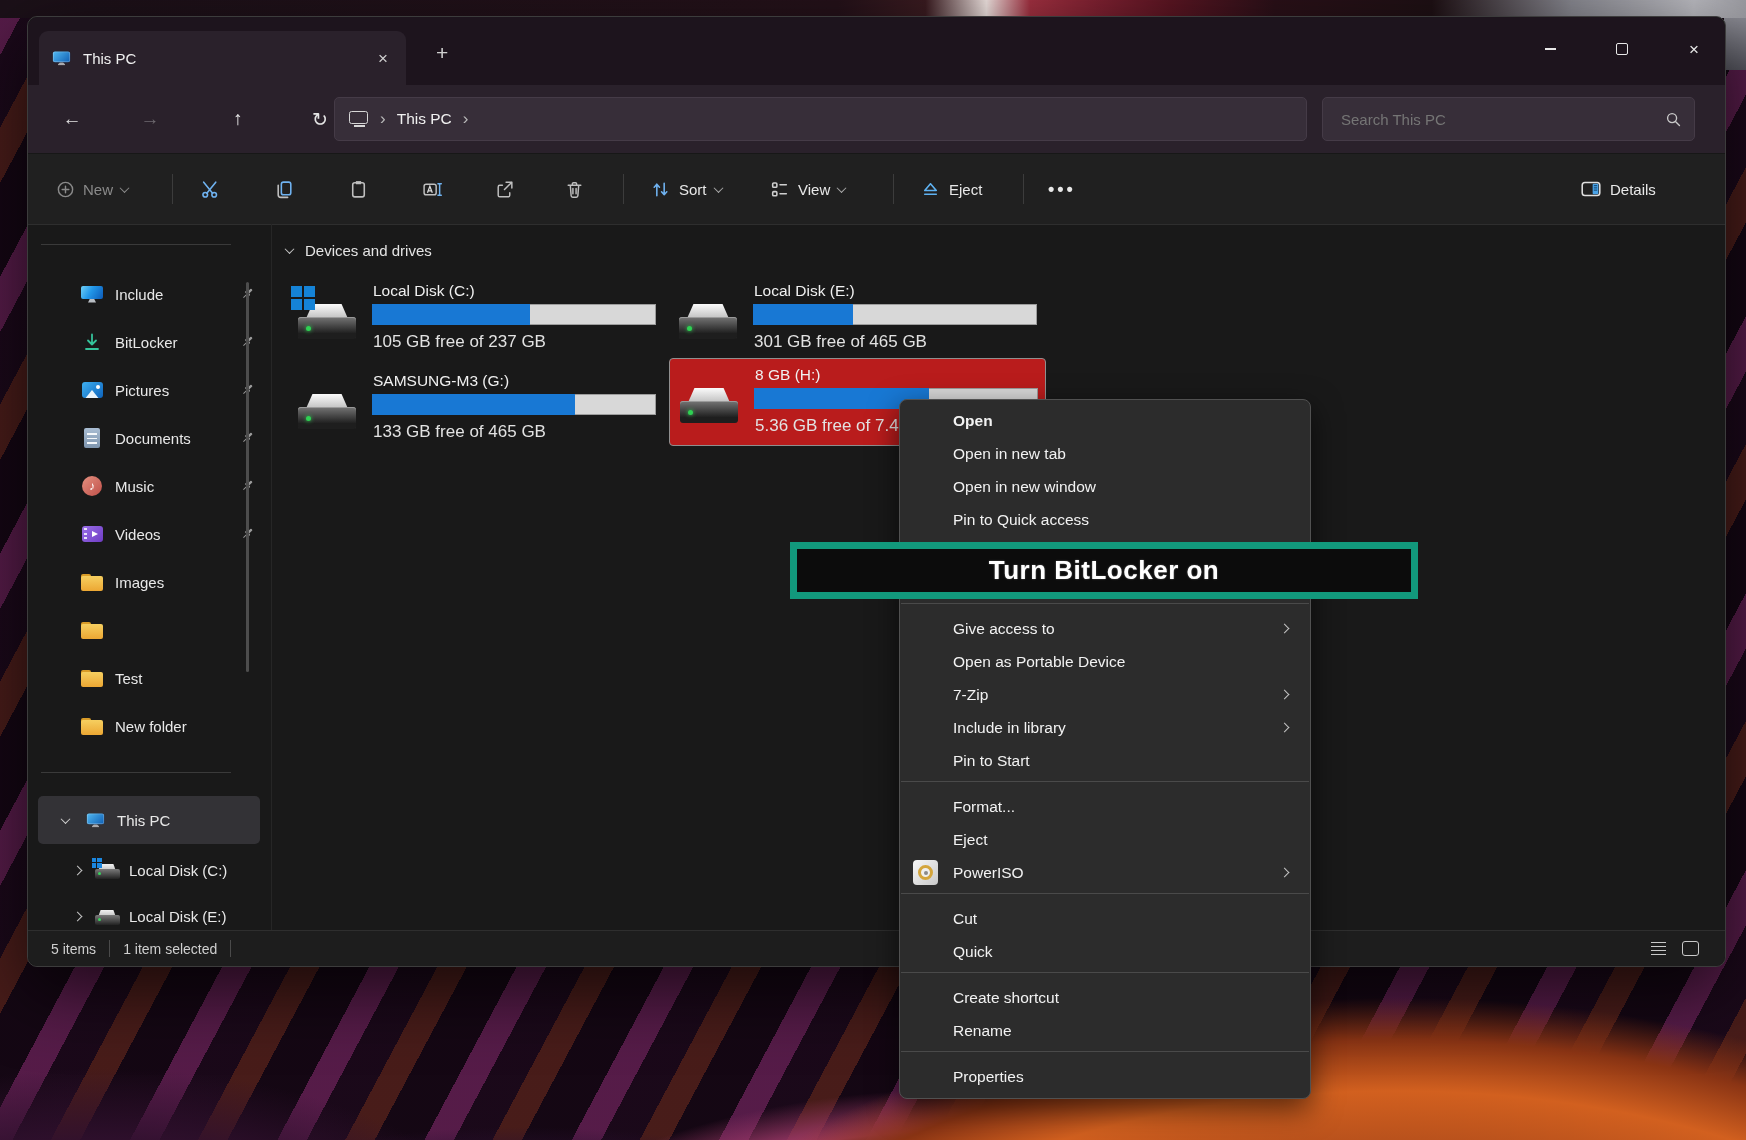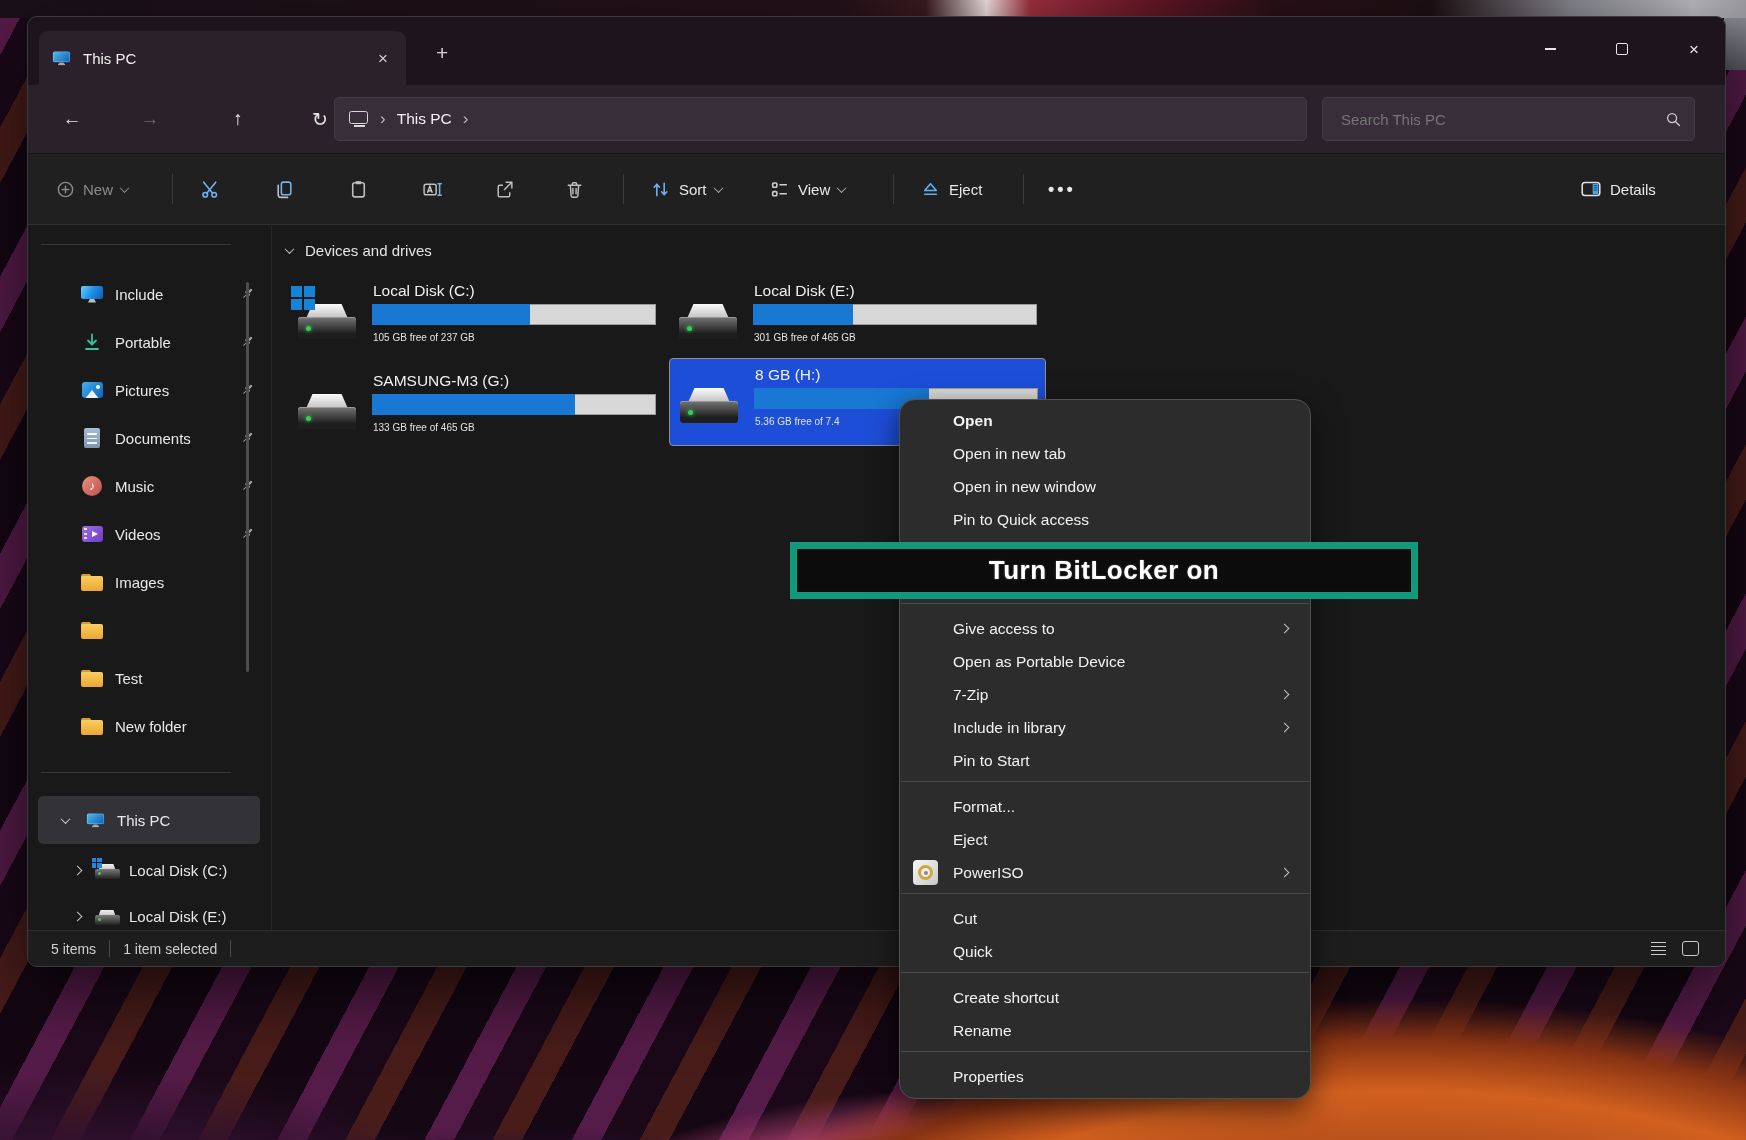--- a/index.html
+++ b/index.html
@@ -71,25 +71,25 @@
   .treerow{position:absolute;left:10px;width:222px;height:48px;display:flex;align-items:center;border-radius:5px;}
   .treerow.selected{background:#333236;}
   .tchev{margin-left:18px;width:18px;color:#d0d0d0;display:flex;justify-content:center;}
   .tico{width:26px;margin-left:8px;display:flex;justify-content:center;}
   .tlabel{color:#e8e8e8;font-size:15px;margin-left:9px;}
   .sb-thumb{position:absolute;left:218px;top:58px;width:3px;height:390px;background:#4d4d4d;border-radius:2px;}
   
   .main{position:absolute;left:244px;top:207px;width:1452px;height:707px;}
   .group-hd{position:absolute;left:14px;top:18px;display:flex;align-items:center;gap:12px;color:#e4e4e4;font-size:15px;}
   .tile{position:absolute;width:377px;height:88px;border-radius:4px;box-sizing:border-box;}
-  .tile.selected{background:#1d4ed8;border:1px solid #8f8f8f;}
+  .tile.selected{background:#b91c1c;border:1px solid #8f8f8f;}
   .t-name{position:absolute;left:85px;top:7px;color:#f0f0f0;font-size:15.5px;white-space:nowrap;}
   .t-bar{position:absolute;left:84px;top:29px;width:284px;height:21px;background:#d8d8d8;box-shadow:inset 0 0 0 1px rgba(0,0,0,.28);}
   .t-bar i{display:block;height:100%;background:#1878d4;}
-  .t-free{position:absolute;left:85px;top:57px;color:#e2e2e2;font-size:10px;white-space:nowrap;}
+  .t-free{position:absolute;left:85px;top:57px;color:#e2e2e2;font-size:17px;white-space:nowrap;}
   
   .hdd{position:absolute;left:10px;top:22px;width:58px;height:42px;}
   .hdd .lid{position:absolute;left:1px;top:7px;width:56px;height:14px;background:linear-gradient(#fbfbfb,#c2c2c2);
             clip-path:polygon(13% 100%,24% 0,76% 0,87% 100%);}
   .hdd .box{position:absolute;left:0;bottom:0;width:58px;height:22px;border-radius:3px;
             background:linear-gradient(#757575,#1e1e1e 75%);box-shadow:inset 0 1px 0 #9a9a9a;}
   .hdd .led{position:absolute;left:8px;bottom:8px;width:5px;height:5px;border-radius:50%;background:#2fd153;box-shadow:0 0 4px #2fd153;}
   .winlogo{position:absolute;left:-7px;top:-11px;width:24px;height:24px;display:grid;grid-template:1fr 1fr / 1fr 1fr;gap:2px;}
   .winlogo i{background:#1583d7;}
   
@@ -131,21 +131,21 @@
   .mon-out::before{content:"";position:absolute;left:0;top:0;width:17px;height:11px;border:1.5px solid #d7d7d7;border-radius:2.5px;}
   .mon-out::after{content:"";position:absolute;left:4.5px;bottom:0;width:11px;height:1.6px;background:#d7d7d7;}
   .mhdd{position:relative;width:25px;height:17px;}
   .mhdd .mlid{position:absolute;left:1px;top:2px;width:23px;height:7px;background:linear-gradient(#f2f2f2,#bdbdbd);
      clip-path:polygon(12% 100%,23% 0,77% 0,88% 100%);}
   .mhdd .mbox{position:absolute;left:0;bottom:0;width:25px;height:9.5px;border-radius:2px;background:linear-gradient(#7a7a7a,#222);}
   .mhdd .mled{position:absolute;left:3.5px;bottom:3.5px;width:3px;height:3px;border-radius:50%;background:#37d15c;}
   .mlogo{position:absolute;left:-3px;top:-4px;width:10px;height:10px;display:grid;grid-template:1fr 1fr/1fr 1fr;gap:1px;}
   .mlogo i{background:#1b87e0;}
   
-  .cmenu{position:absolute;left:899px;top:399px;width:412px;background:#2c2c2c;border:1px solid #515151;border-radius:16px;
+  .cmenu{position:absolute;left:899px;top:399px;width:412px;background:#2c2c2c;border:1px solid #515151;border-radius:8px;
          padding:4px 0 5px;box-sizing:border-box;box-shadow:0 10px 30px rgba(0,0,0,.6);z-index:40;}
   .cm-item{height:33px;display:flex;align-items:center;padding:0 16px 0 53px;font-size:15.5px;color:#f2f2f2;position:relative;}
   .cm-item.bold{font-weight:bold;}
   .cm-arrow{position:absolute;right:22px;top:13px;}
   .cm-sep{height:1px;background:#4a4a4a;margin:4px 1px 8px;}
   .cm-sep.first{margin-top:0;}
   .cm-gap{height:67px;}
   .cm-ico{position:absolute;left:13px;top:4px;width:25px;height:25px;border-radius:4px;
           background:linear-gradient(135deg,#f7f7f7,#c9c9c9);display:flex;align-items:center;justify-content:center;}
   .cm-ico .ring{width:15px;height:15px;border-radius:50%;border:3px solid #d4a53c;background:#efefef;box-sizing:border-box;}
@@ -310,21 +310,21 @@
             </g>
           </svg>
       </div>
       <div class="srow">
         <span class="sic">
             <svg width="20" height="20" viewBox="0 0 20 20" fill="none" stroke="#35c39b" stroke-width="1.8" stroke-linecap="round" stroke-linejoin="round">
               <path d="M10 2.5v10M6 8.5l4 4 4-4"></path>
               <path d="M4 17h12"></path>
             </svg>
           </span>
-        <span class="slabel">Portable</span>
+        <span class="slabel">BitLocker</span>
         <svg class="pin" width="15" height="15" viewBox="0 0 16 16" fill="#9b9b9b">
             <g transform="rotate(45 8 8)">
               <rect x="6.7" y="1.5" width="2.6" height="6" rx="1"></rect>
               <rect x="4.8" y="6.8" width="6.4" height="2.2" rx="1.1"></rect>
               <rect x="7.6" y="9" width="1" height="5.2"></rect>
             </g>
           </svg>
       </div>
       <div class="srow">
         <span class="sic">

